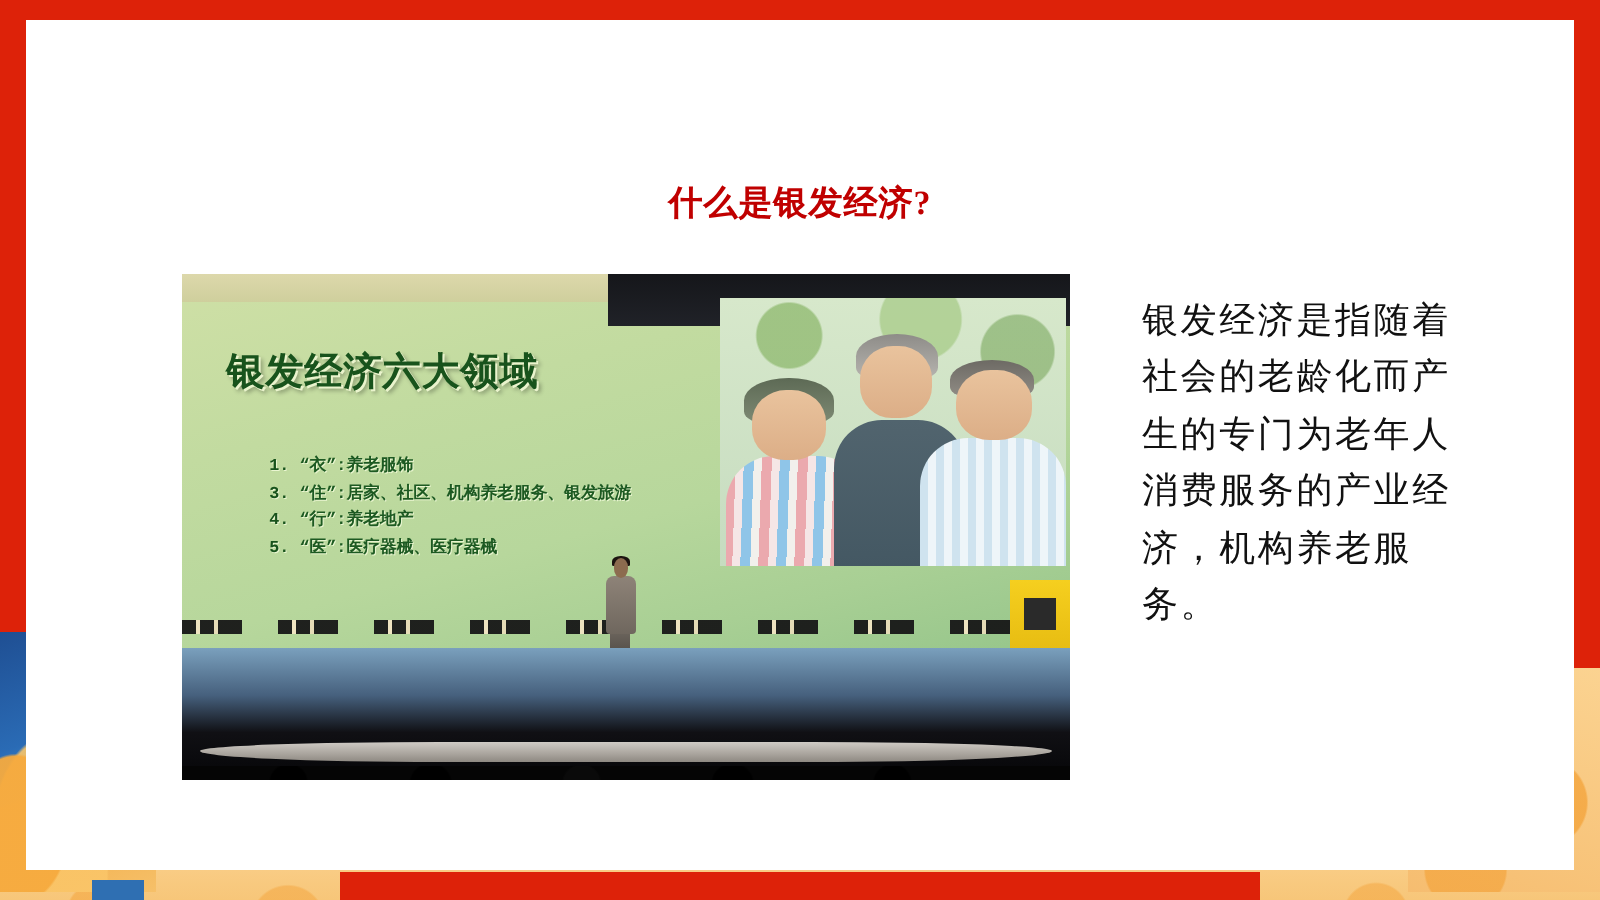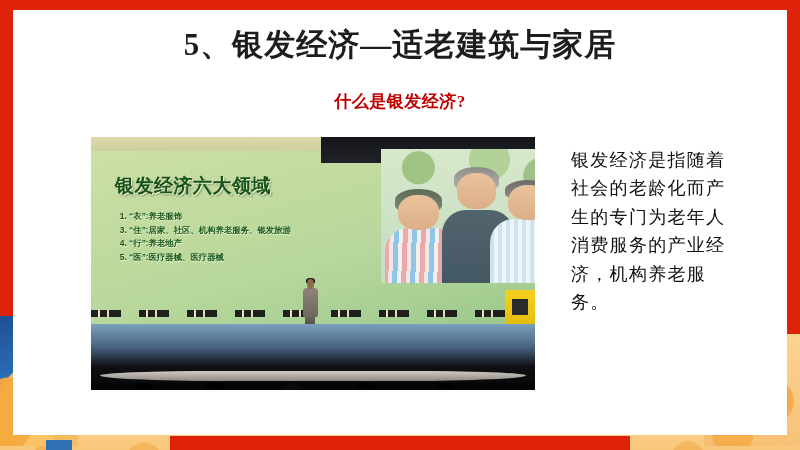--- a/index.html
+++ b/index.html
@@ -104,21 +104,20 @@
     overflow: hidden;
     background: #0a0a0a;
   }
   .photo-inner { position: absolute; inset: 0; }
 
   
   .led-wall {
     position: absolute;
     left: 0; top: 0; width: 100%; height: 78%;
     background: linear-gradient(165deg, #cfe0a6 0%, #c2dba0 30%, #b7d79c 58%, #a8cf94 78%, #93c489 100%);
-    padding-left: 35px;
   }
   .led-top-strip {
     position: absolute;
     left: 0; top: 0; width: 100%; height: 7%;
     background: linear-gradient(180deg, #ddd8ab 0%, #cfcf9d 100%);
   }
   .led-dark-box {
     position: absolute;
     right: 0; top: 0; width: 52%; height: 13%;
     background: linear-gradient(180deg, #15161a 0%, #202228 100%);
@@ -140,29 +139,29 @@
     font-weight: 700;
     color: #18531c;
     text-shadow: 1px 1px 0 #eaf4cd, 2px 2px 2px rgba(0,0,0,.3);
     letter-spacing: .5px;
     white-space: nowrap;
     font-family: "Liberation Sans", sans-serif;
   }
   .led-list {
     position: absolute;
     left: 6%; top: 37%;
-    margin: 0; padding: 0;
+    margin: 17px; padding: 0;
     list-style: none;
     font-size: 8.4px;
     line-height: 1.62;
     font-weight: 700;
     color: #1d5a22;
     text-shadow: .5px .5px 0 rgba(238,248,214,.9);
     white-space: nowrap;
-    font-family: Liberation Sans, sans-serif;
+    font-family: Liberation Mono, monospace;
   }
   .led-list li { display: block; }
   .led-list .num { color: #18531c; }
 
   
   .trio {
     position: absolute;
     right: 2px; top: 6%;
     width: 39%; height: 68%;
     overflow: hidden;
@@ -300,21 +299,20 @@
 <div class="slide">
 
   <div class="deco-band"></div>
   <div class="deco-band-red"></div>
   <div class="deco-corner-left"></div>
   <div class="deco-dot"></div>
   <div class="deco-corner-right"></div>
 
   <div class="card">
 
-    <div class="title">5、银发经济—适老建筑与家居</div>
     <div class="subtitle">什么是银发经济?</div>
 
     <div class="photo">
       <div class="photo-inner">
 
         <div class="led-wall">
           <div class="led-top-strip"></div>
           <div class="led-dark-box"></div>
 
           <div class="led-title">银发经济六大领域</div>

